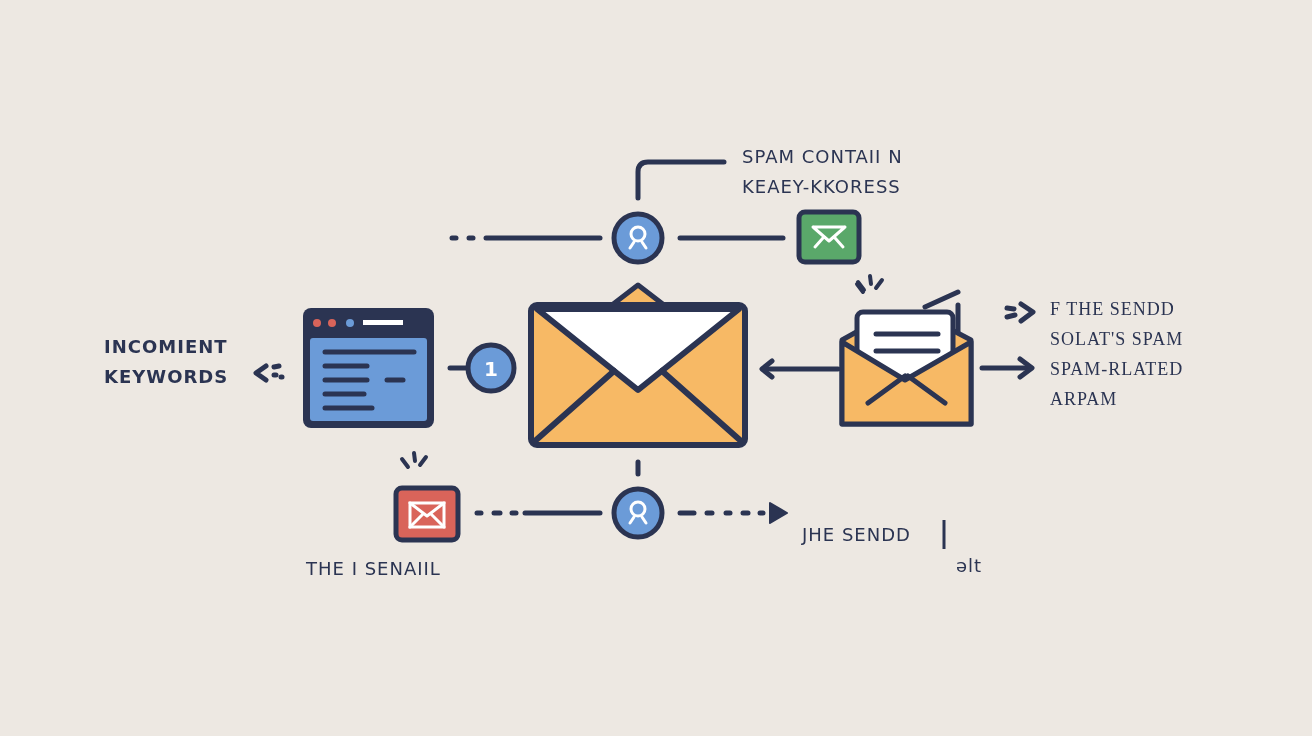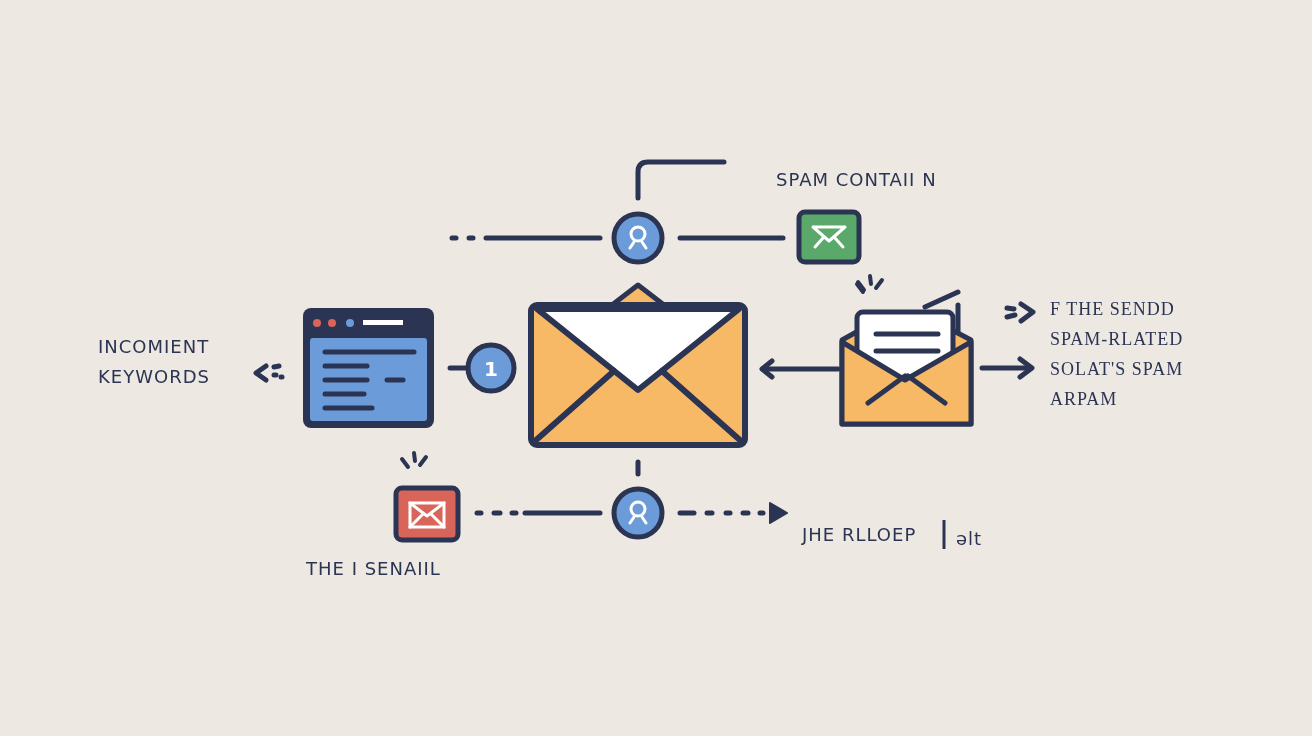--- a/index.html
+++ b/index.html
@@ -153,39 +153,40 @@
     <g>
       <circle cx="638" cy="513" r="24" fill="#6b9bd8" stroke="#2b3452" stroke-width="5"></circle>
       <circle cx="638" cy="509" r="7" fill="none" stroke="#ffffff" stroke-width="3"></circle>
       <path d="M630 523 L634 517 M646 523 L642 517" stroke="#ffffff" stroke-width="3" stroke-linecap="round"></path>
     </g>
 
     <line x1="944" y1="520" x2="944" y2="549" stroke="#2b3452" stroke-width="3"></line>
   </svg>
 
   
-  <div class="label" style="left:776px; top:142px;margin-top:23px;">
+  <div class="label" style="left:742px; top:142px;">
     <div>SPAM CONTAII N</div>
+    <div>KEAEY-KKORESS</div>
   </div>
 
-  <div class="label" style="left:98px; top:332px;">
+  <div class="label" style="left:104px; top:332px;font-weight:bold;">
     <div>INCOMIENT</div>
     <div>KEYWORDS</div>
   </div>
 
   <div class="label" style="left:1050px; top:294px;font-family:Liberation Serif, serif;">
     <div>F THE SENDD</div>
+    <div>SOLAT'S SPAM</div>
     <div>SPAM-RLATED</div>
-    <div>SOLAT'S SPAM</div>
     <div>ARPAM</div>
   </div>
 
   <div class="label center" style="left:306px; top:554px; width:210px;">
     <div>THE I SENAIIL</div>
   </div>
 
   <div class="label" style="left:802px; top:520px;">
-    <span>JHE RLLOEP</span>
+    <span>JHE SENDD</span>
   </div>
-  <div class="label" style="left:956px; top:524px;text-align:right;">
+  <div class="label" style="left:956px; top:551px;text-align:right;">
     <span>əlt</span>
   </div>
 </div>
 
 </body></html>

